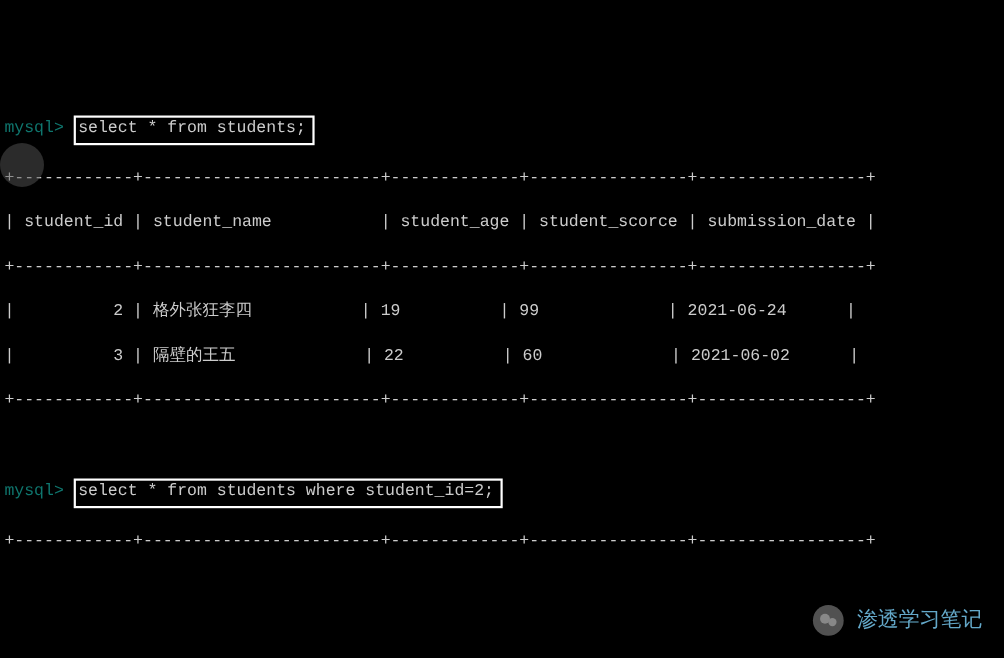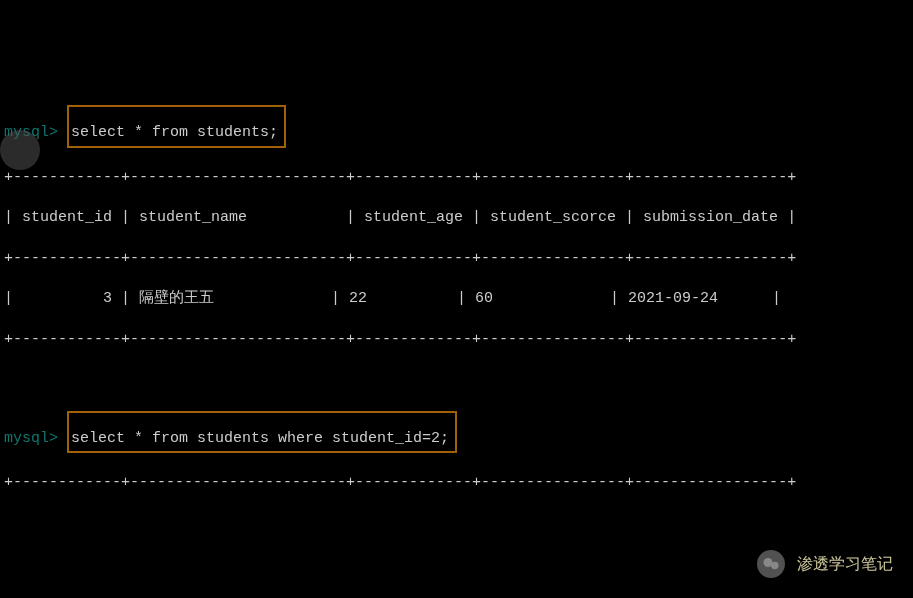--- a/index.html
+++ b/index.html
@@ -12,45 +12,45 @@
       width: 913px;
       height: 598px;
       overflow: hidden;
       padding: 4px 0 0 4px;
       position: relative;
       white-space: pre;
     }
     .line { display: block; }
     .prompt { color: #0f766e; }
     .boxed {
-      border: 2px solid #a16207;
-      padding: 16px 6px 2px 2px;
+      border: 2px solid #ffffff;
+      padding: 0 6px 2px 2px;
       display: inline-block;
     }
     .tbl-border { color: #ccc; }
     .avatar {
       position: absolute;
       left: 0;
       top: 130px;
       width: 40px;
       height: 40px;
       background: #555;
       border-radius: 50%;
       opacity: 0.5;
     }
     .watermark {
       position: absolute;
       right: 20px;
       bottom: 20px;
       display: flex;
       align-items: center;
       gap: 12px;
-      color: #fef9c3;
+      color: #7dd3fc;
       font-family: "Microsoft YaHei", sans-serif;
-      font-size: 16px;
+      font-size: 19px;
       opacity: 0.8;
     }
     .wm-icon {
       width: 28px;
       height: 28px;
       background: #666;
       border-radius: 50%;
       display: flex;
       align-items: center;
       justify-content: center;
@@ -60,21 +60,22 @@
 </head>
 <body>
 
 
 
 <div>
 <span class="line"><span class="prompt">mysql&gt;</span> <span class="boxed">select * from students;</span></span>
 <span class="line tbl-border">+------------+------------------------+-------------+----------------+-----------------+</span>
 <span class="line">| student_id | student_name           | student_age | student_scorce | submission_date |</span>
 <span class="line tbl-border">+------------+------------------------+-------------+----------------+-----------------+</span>
-<span class="line">|          3 | 隔壁的王五             | 22          | 60             | 2021-09-24      |</span>
+<span class="line">|          2 | 格外张狂李四           | 19          | 99             | 2021-06-24      |</span>
+<span class="line">|          3 | 隔壁的王五             | 22          | 60             | 2021-06-02      |</span>
 <span class="line tbl-border">+------------+------------------------+-------------+----------------+-----------------+</span>
 <span class="line"> </span>
 <span class="line"><span class="prompt">mysql&gt;</span> <span class="boxed">select * from students where student_id=2;</span></span>
 <span class="line tbl-border">+------------+------------------------+-------------+----------------+-----------------+</span>
 
 
 
 
 
 

